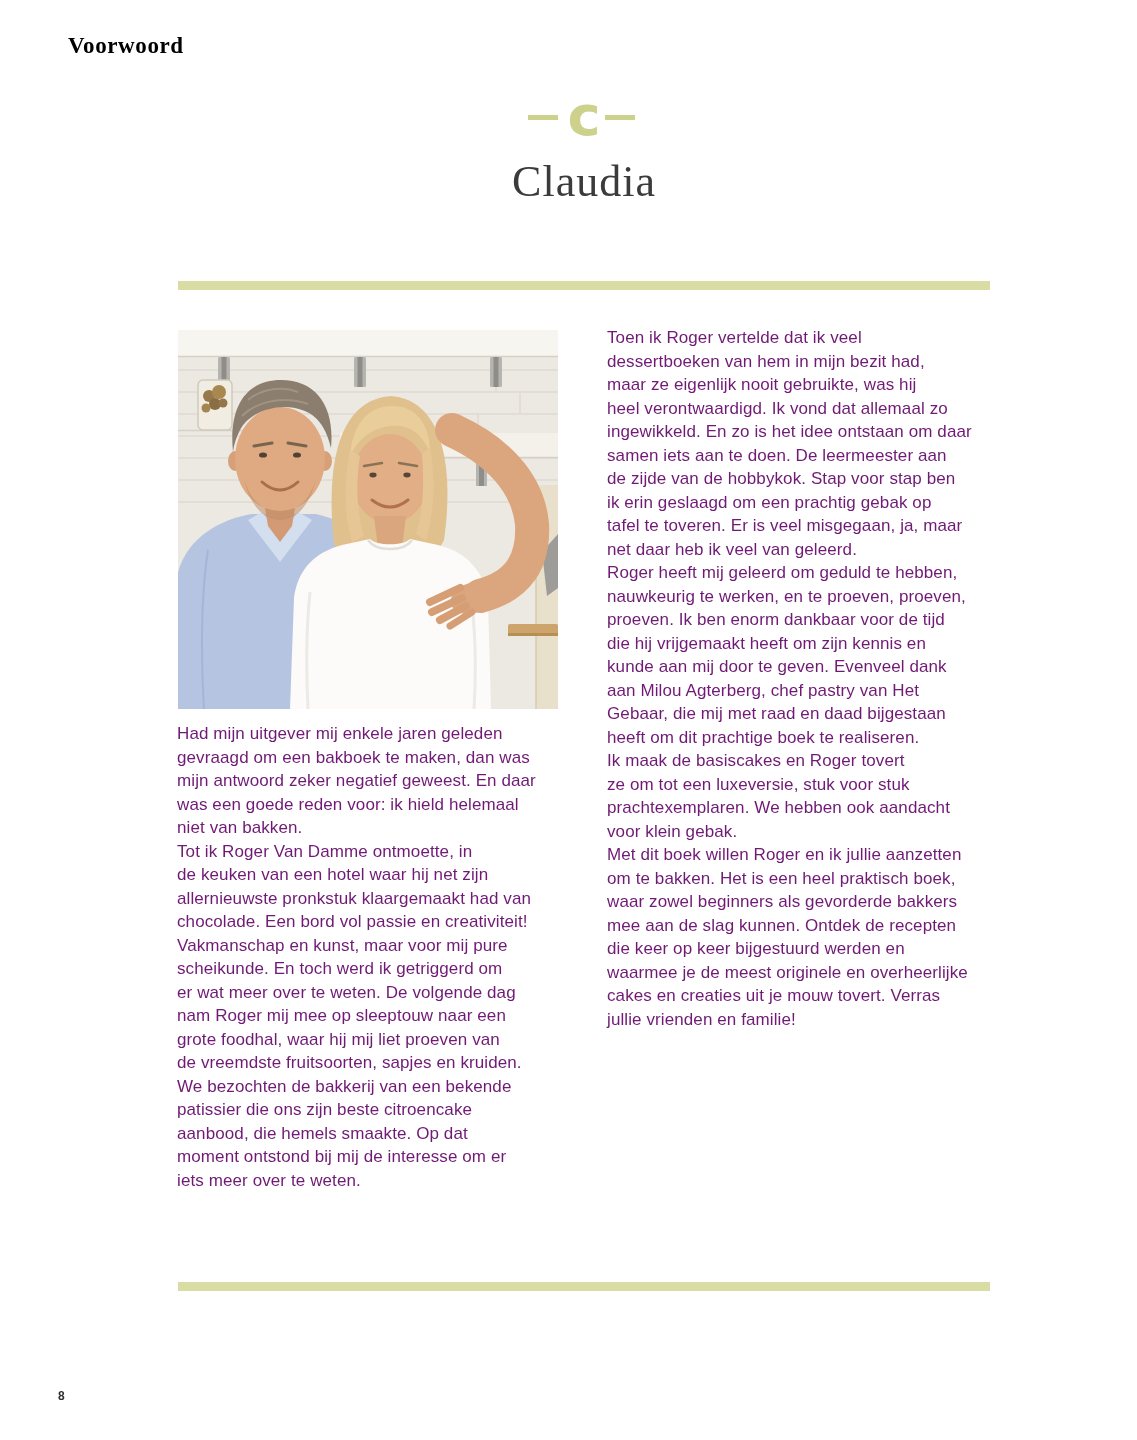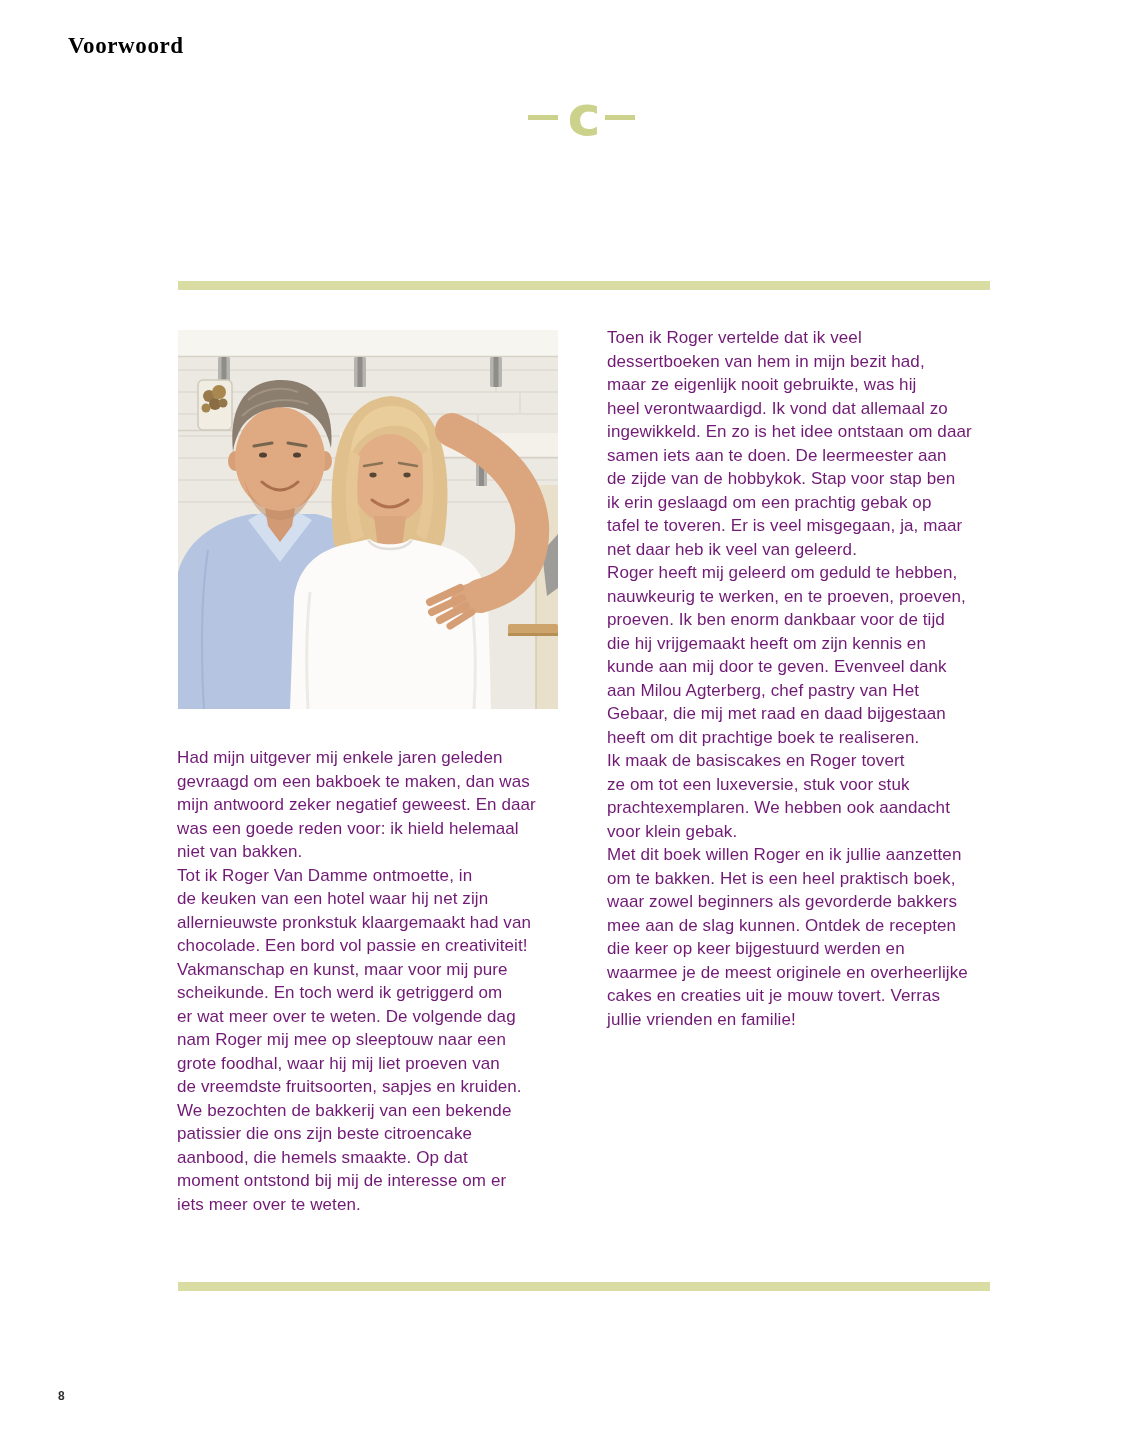--- a/index.html
+++ b/index.html
@@ -88,21 +88,21 @@
 
   .body-text {
     position: absolute;
     margin: 0;
     font-size: 17px;
     line-height: 23.5px;
     letter-spacing: 0.1px;
     color: #701a75;
     white-space: pre-line;
   }
-  .left-text  { left: 177px; top: 722px;  width: 420px; margin-top: 24px; }
+  .left-text  { left: 177px; top: 722px;  width: 420px; }
   .right-text { left: 607px; top: 326px;  width: 420px; }
   .signature  { left: 607px; top: 1054px; width: 420px; }
 
   .page-number {
     position: absolute;
     left: 58px;
     top: 1389px;
     font-size: 12px;
     font-weight: 700;
     color: #2e2e2e;
@@ -114,20 +114,21 @@
 <div class="page">
 
   <div class="kicker">Voorwoord</div>
 
   <div class="monogram">
     <span class="mono-dash left"></span>
     <span class="mono-letter">c</span>
     <span class="mono-dash right"></span>
   </div>
 
+  <h1 class="page-title">Claudia</h1>
 
   <div class="rule rule-top"></div>
 
   <div class="photo">
     <svg width="380" height="379" viewBox="0 0 380 379" xmlns="http://www.w3.org/2000/svg">
 
       <rect width="380" height="379" fill="#ece9e2"></rect>
       <g stroke="#dedad1" stroke-width="1.5" opacity="0.9">
         <line x1="0" y1="40" x2="380" y2="40"></line>
         <line x1="0" y1="62" x2="380" y2="62"></line>

